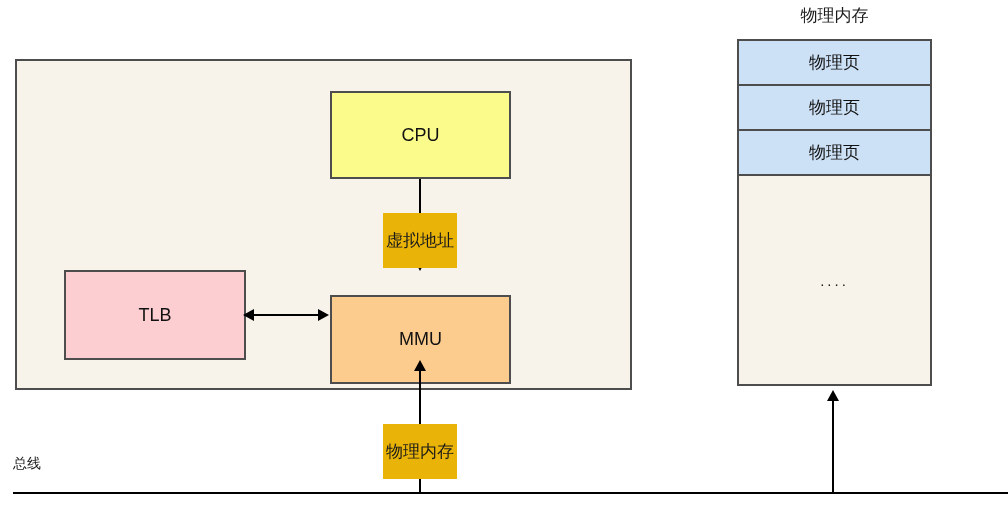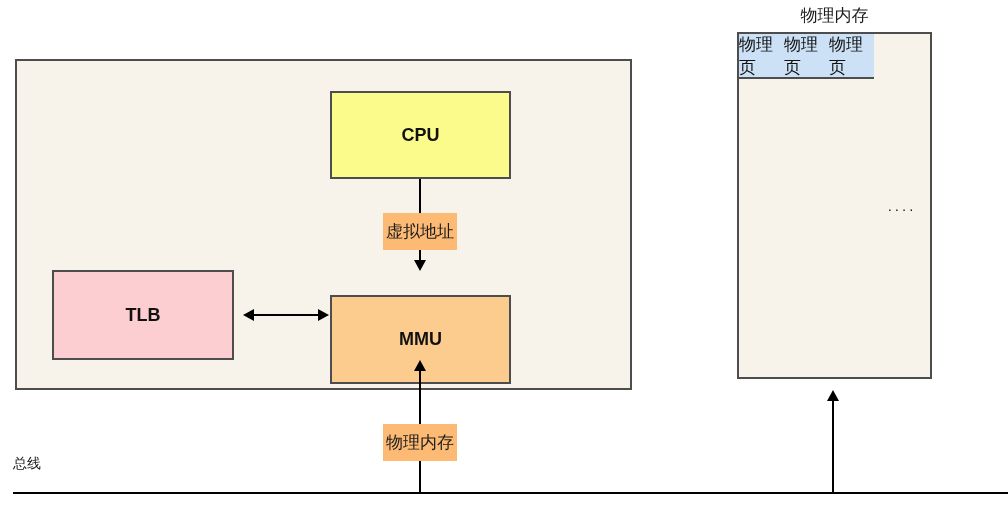--- a/index.html
+++ b/index.html
@@ -34,35 +34,34 @@
     border: 2px solid var(--border, #4D4D4D);
   }
   .node {
     position: absolute;
     display: flex;
     align-items: center;
     justify-content: center;
     font-size: 18px;
     border: 2px solid var(--border, #4D4D4D);
     box-sizing: border-box;
-    font-weight: bold;
   }
   .cpu-box { left: 330px; top: 91px;  width: 181px; height: 88px; background: var(--cpu-fill, #FBFB8B); }
-  .tlb-box { left: 52px;  top: 270px; width: 182px; height: 90px; background: var(--tlb-fill, #FCCDD1); }
+  .tlb-box { left: 64px;  top: 270px; width: 182px; height: 90px; background: var(--tlb-fill, #FCCDD1); }
   .mmu-box { left: 330px; top: 271px; width: 181px; height: 89px; background: var(--mmu-fill, #FCCC8F); margin-top: 24px; }
 
   .mem-box {
     position: absolute;
-    left: 737px; top: 32px;
+    left: 737px; top: 39px;
     width: 195px; height: 347px;
     background: var(--chip-fill, #F7F3EB);
     border: 2px solid var(--border, #4D4D4D);
     box-sizing: border-box;
     display: flex;
-    flex-direction: row;
+    flex-direction: column;
   }
   .mem-page {
     height: 45px;
     flex: 0 0 45px;
     display: flex;
     align-items: center;
     justify-content: center;
     font-size: 17px;
     background: var(--page-fill, #CDE1F6);
     border-bottom: 2px solid var(--border, #4D4D4D);
@@ -82,22 +81,22 @@
   .vline { position: absolute; width: 2px; background: var(--arrow, #000000); }
   .hline { position: absolute; height: 2px; background: var(--arrow, #000000); }
   .arrhead { position: absolute; width: 0; height: 0; }
   .arr-down  { border-left: 6px solid transparent; border-right: 6px solid transparent; border-top: 11px solid var(--arrow, #000000); }
   .arr-up    { border-left: 6px solid transparent; border-right: 6px solid transparent; border-bottom: 11px solid var(--arrow, #000000); }
   .arr-left  { border-top: 6px solid transparent; border-bottom: 6px solid transparent; border-right: 11px solid var(--arrow, #000000); }
   .arr-right { border-top: 6px solid transparent; border-bottom: 6px solid transparent; border-left: 11px solid var(--arrow, #000000); }
 
   .edge-label {
     position: absolute;
-    background: #fdba74;
-    padding: 7px 3px;
+    background: #eab308;
+    padding: 16px 3px;
     font-size: 17px;
     white-space: nowrap;
     transform: translateX(-50%);
     color: #1a1a1a;
   }
   .bus-label {
     position: absolute;
     left: 13px; top: 455px;
     font-size: 14px;
     color: #1a1a1a;

